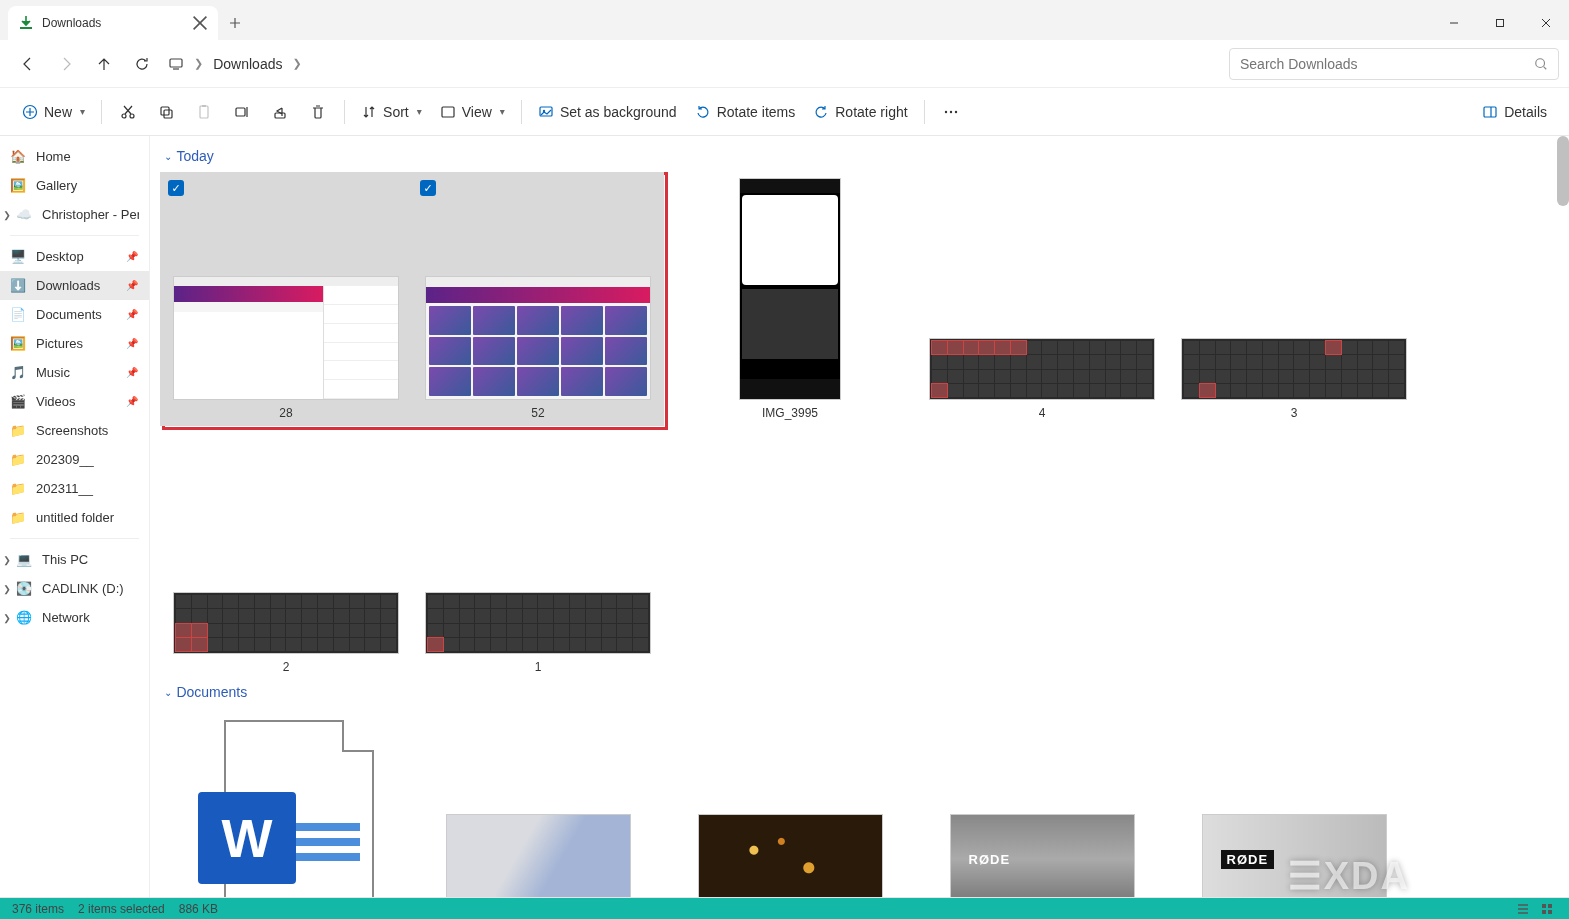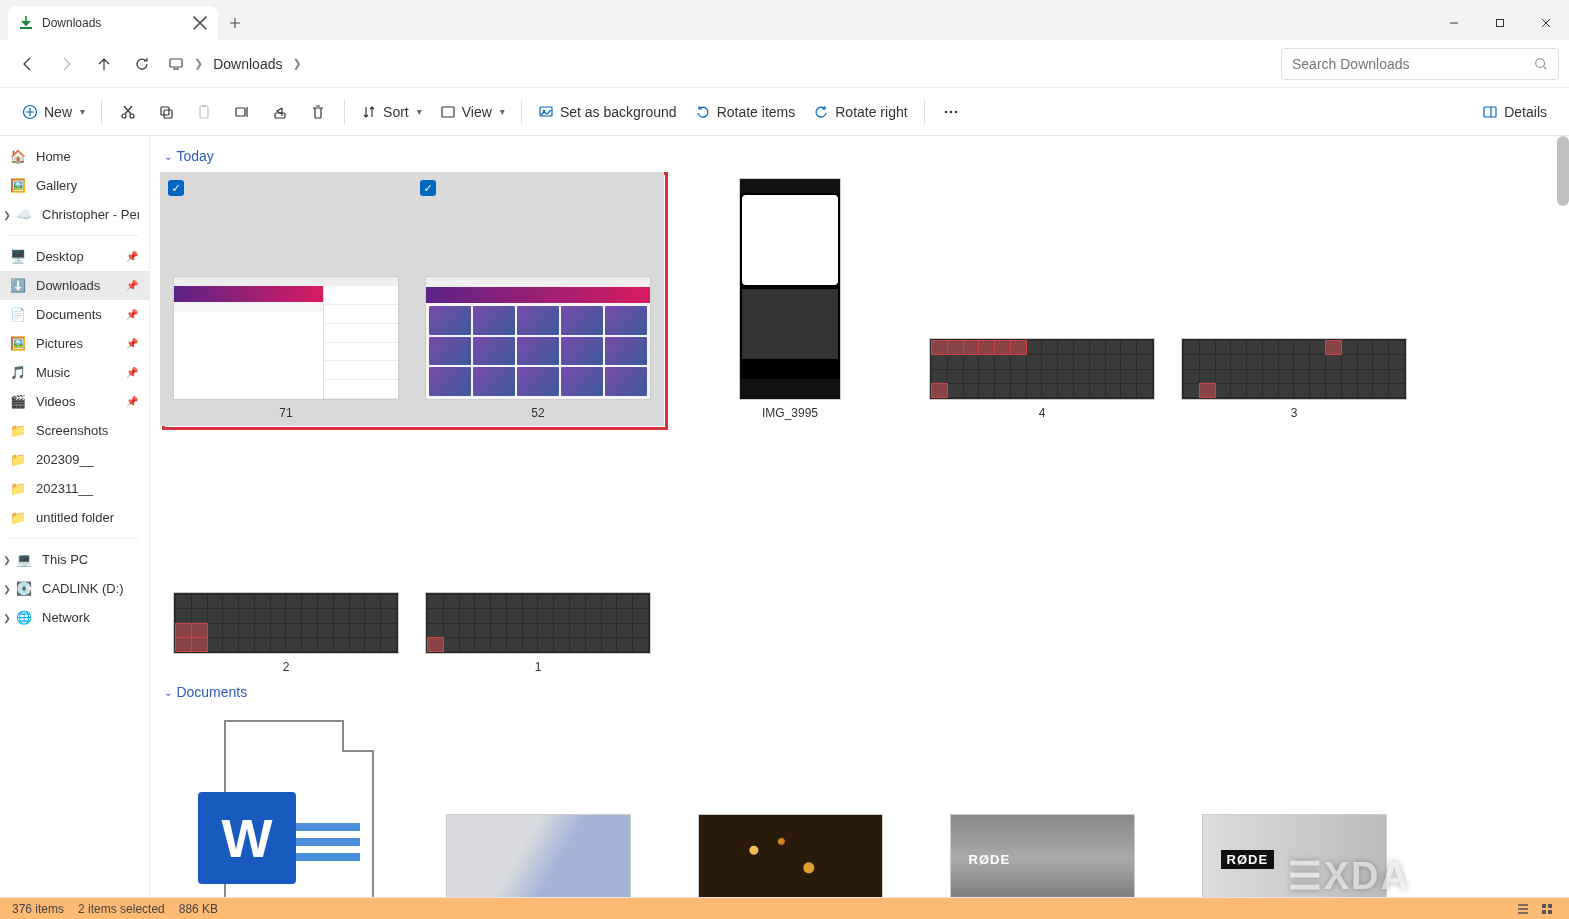--- a/index.html
+++ b/index.html
@@ -14,21 +14,21 @@
 .newtab { width: 34px; height: 34px; display:flex; align-items:center; justify-content:center; color:#555; cursor:pointer; }
 .win-controls { margin-left:auto; display:flex; }
 .win-btn { width: 46px; height: 34px; display:flex; align-items:center; justify-content:center; color:#333; cursor:pointer; }
 
 
 .navbar { height: 48px; background: #fff; display:flex; align-items:center; padding: 0 10px; gap: 2px; border-bottom: 1px solid #eee; }
 .nav-btn { width: 36px; height: 36px; display:flex; align-items:center; justify-content:center; color:#444; cursor:pointer; border-radius:4px; }
 .nav-btn.disabled { color:#bbb; }
 .breadcrumb { display:flex; align-items:center; gap:4px; padding-left:6px; font-size:14px; color:#333; flex:1; }
 .breadcrumb .sep { color:#888; padding:0 6px; font-size:11px; }
-.search { width: 278px; height: 32px; border: 1px solid #ddd; border-radius: 4px; display:flex; align-items:center; padding: 0 10px; font-size:14px; color:#777; }
+.search { width: 330px; height: 32px; border: 1px solid #ddd; border-radius: 4px; display:flex; align-items:center; padding: 0 10px; font-size:14px; color:#777; }
 .search input { border:none; outline:none; flex:1; font-size:14px; background:transparent; }
 .search-ic { color:#888; }
 
 
 .cmdbar { height: 48px; background:#fff; display:flex; align-items:center; padding: 0 14px; gap: 2px; border-bottom: 1px solid #e8e8e8; font-size:14px;text-align:right; }
 .cmd-btn { height: 32px; padding: 0 8px; display:flex; align-items:center; gap:6px; color:#333; cursor:pointer; border-radius:4px; }
 .cmd-btn.icon-only { width: 36px; padding:0; justify-content:center; }
 .cmd-sep { width:1px; height:24px; background:#ddd; margin: 0 6px; }
 .chev { font-size:10px; color:#666; margin-left:2px; }
 .cmd-spacer { flex:1; }
@@ -99,21 +99,21 @@
 .ph-a { width:100%; height:100%; background: linear-gradient(120deg,#d9dbe0 40%,#a3b4d6 60%); }
 .ph-b { width:100%; height:100%; background: radial-gradient(circle at 30% 40%, #f0c050 4px, transparent 5px), radial-gradient(circle at 60% 60%, #e0a030 5px, transparent 6px), radial-gradient(circle at 45% 30%, #d08020 3px, transparent 4px), #2a1a0a; }
 .ph-c { width:100%; height:100%; background: linear-gradient(180deg,#888 0%,#aaa 50%,#777 100%); display:flex; align-items:center; justify-content:flex-start; padding-left:18px; }
 .ph-c span { color:#fff; font-size:13px; font-weight:700; letter-spacing:1px; }
 .ph-d { width:100%; height:100%; background: linear-gradient(90deg,#ddd 0%,#bbb 100%); display:flex; align-items:center; justify-content:flex-start; padding-left:18px; }
 .ph-d span { color:#222; font-size:13px; font-weight:700; letter-spacing:1px; background:#111; color:#fff; padding:2px 6px; }
 .watermark { position:absolute; right:10px; bottom:10px; font-size:38px; font-weight:800; color:rgba(255,255,255,0.6); letter-spacing:2px; pointer-events:none; text-shadow:0 0 6px rgba(0,0,0,0.3); }
 .wm-x { color:rgba(255,255,255,0.65); }
 
 
-.statusbar { height:22px; background:#fdba74; border-top:1px solid #e5e5e5; display:flex; align-items:center; padding:0 12px; font-size:12px; color:#444; gap:14px; }
+.statusbar { height:22px; background:#14b8a6; border-top:1px solid #e5e5e5; display:flex; align-items:center; padding:0 12px; font-size:12px; color:#444; gap:14px; }
 .statusbar .right { margin-left:auto; display:flex; gap:4px; }
 .view-ic { width:20px; height:18px; display:flex; align-items:center; justify-content:center; color:#555; cursor:pointer; }
 
 
 .scroll-ind { position:absolute; right:0; top:0; width:12px; height:70px; background:#c0c0c0; border-radius:6px; }
 
 svg { display:block; }
 </style>
 </head>
 <body>
@@ -421,21 +421,21 @@
                     <div></div>
                     <div></div>
                     <div></div>
                     <div></div>
                     <div></div>
                     <div></div>
                   </div>
                 </div>
               </div>
           </div>
-          <div class="thumb-label">71</div>
+          <div class="thumb-label">28</div>
         </div>
 
         <div class="thumb-item selected">
           <span class="check">✓</span>
           <div class="thumb-img wide">
             <div class="site">
                 <div class="tbar"></div>
                 <div class="hdr"></div>
                 <div class="body">
                   <div></div>

